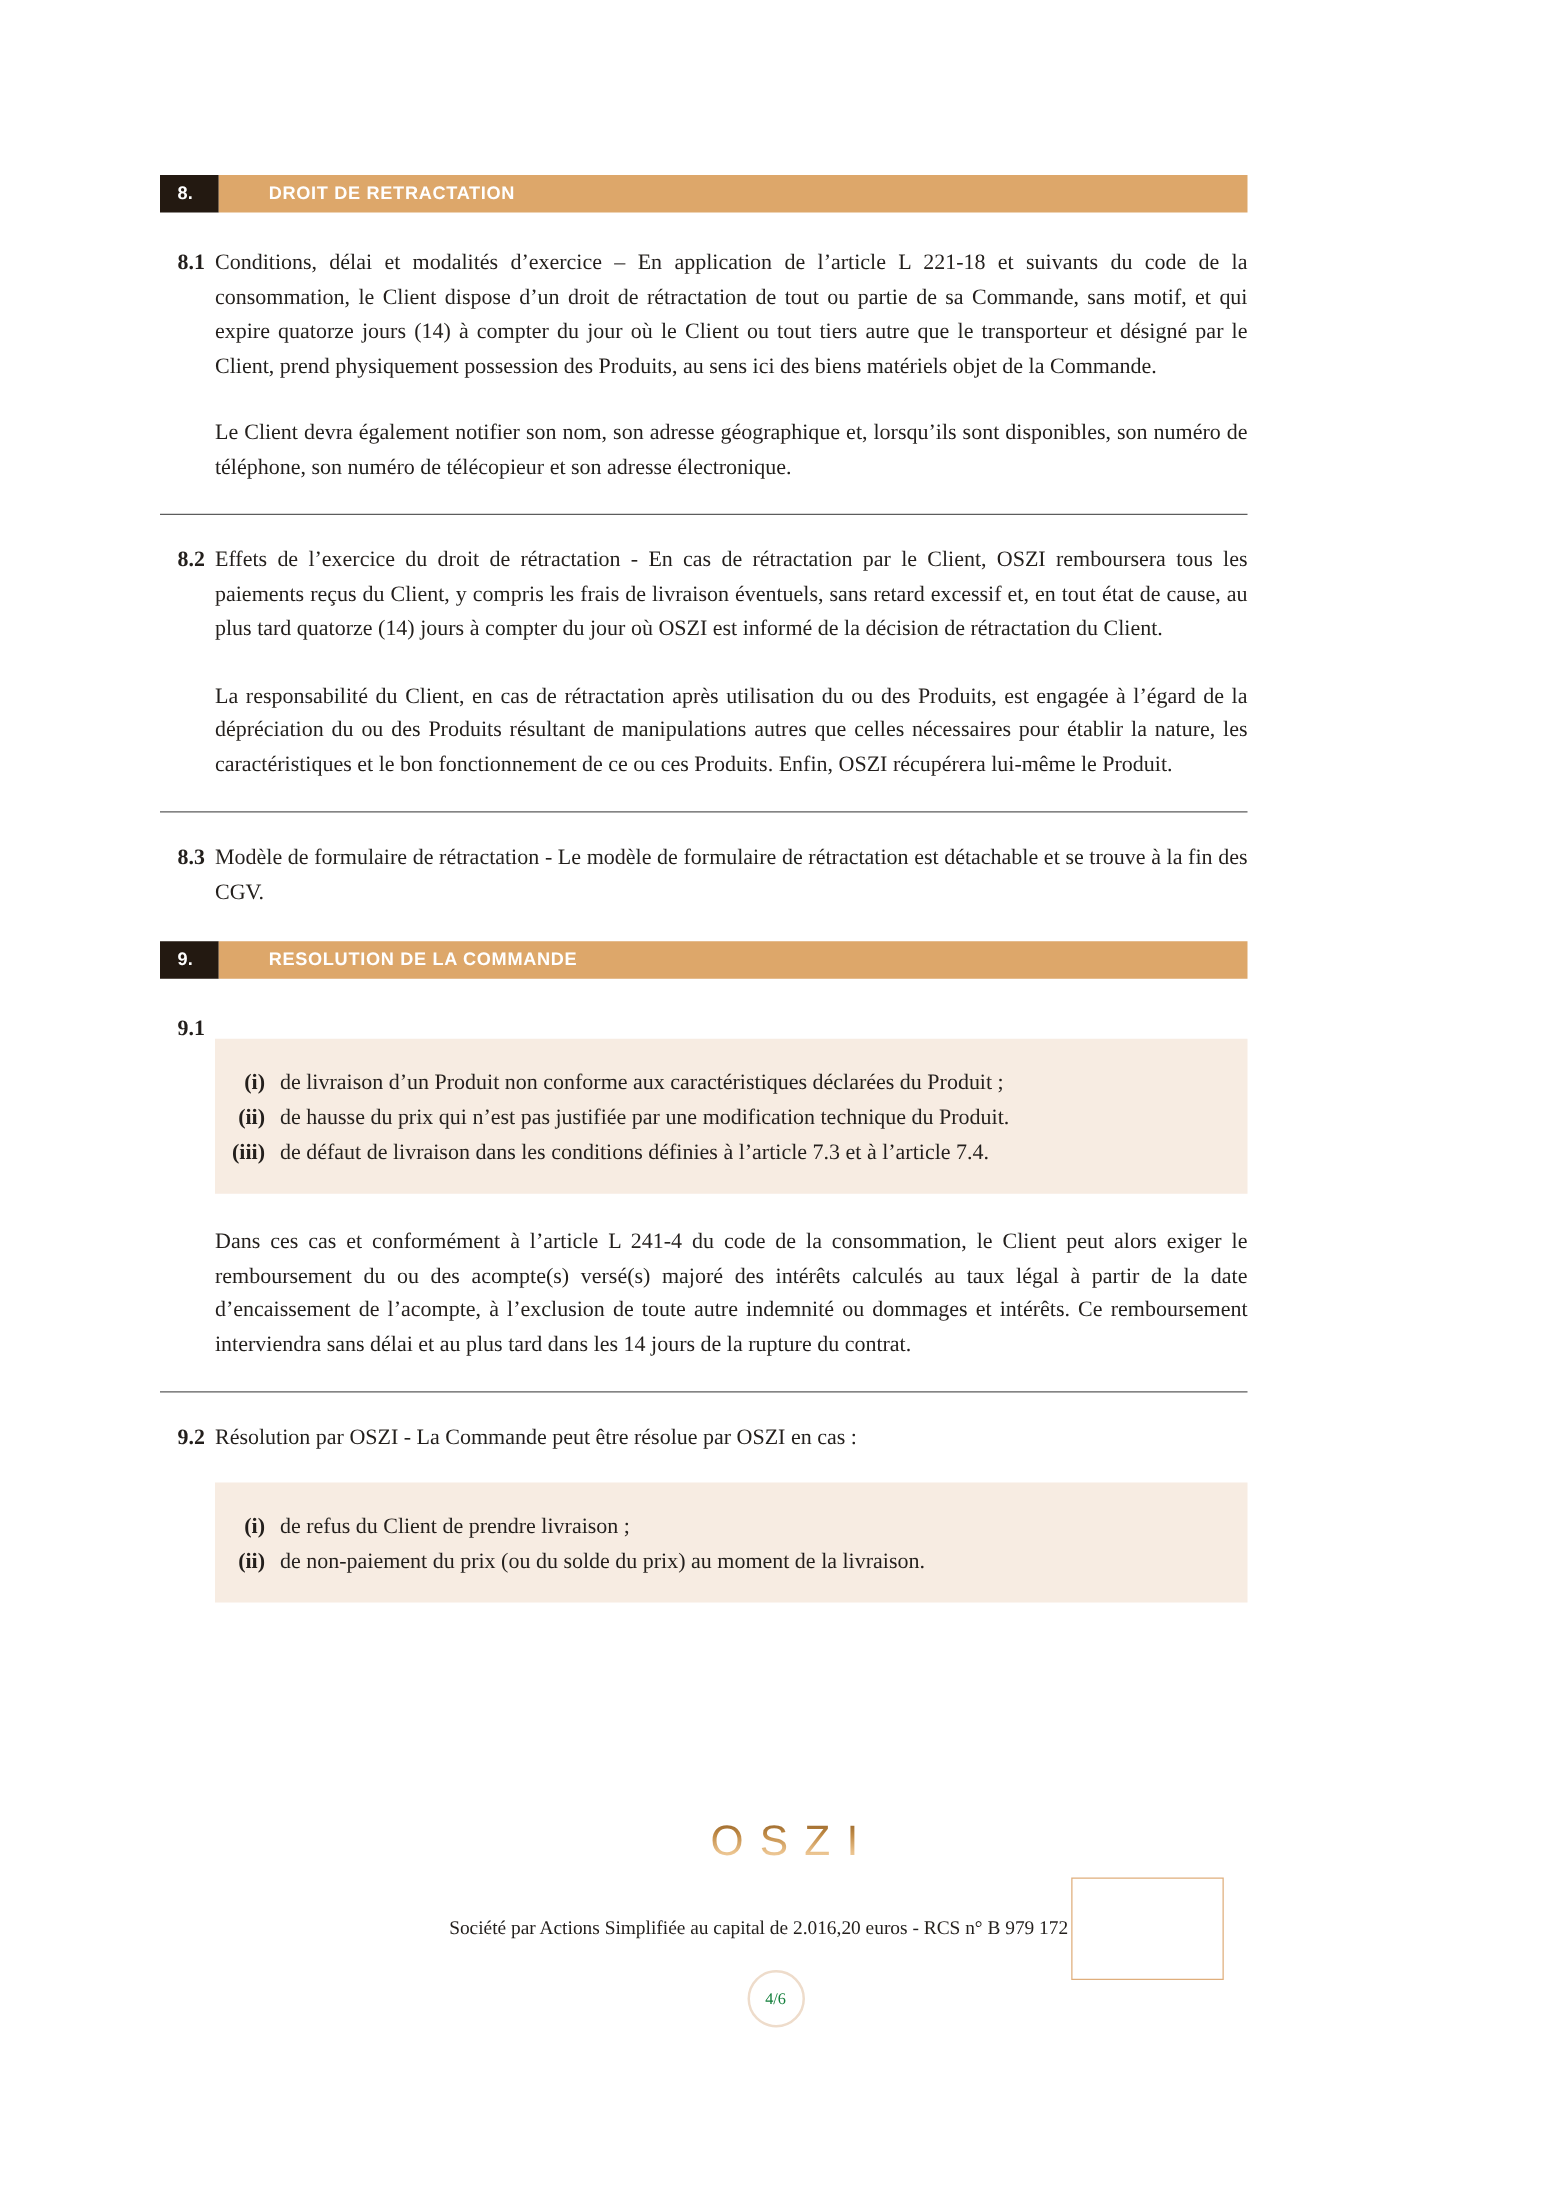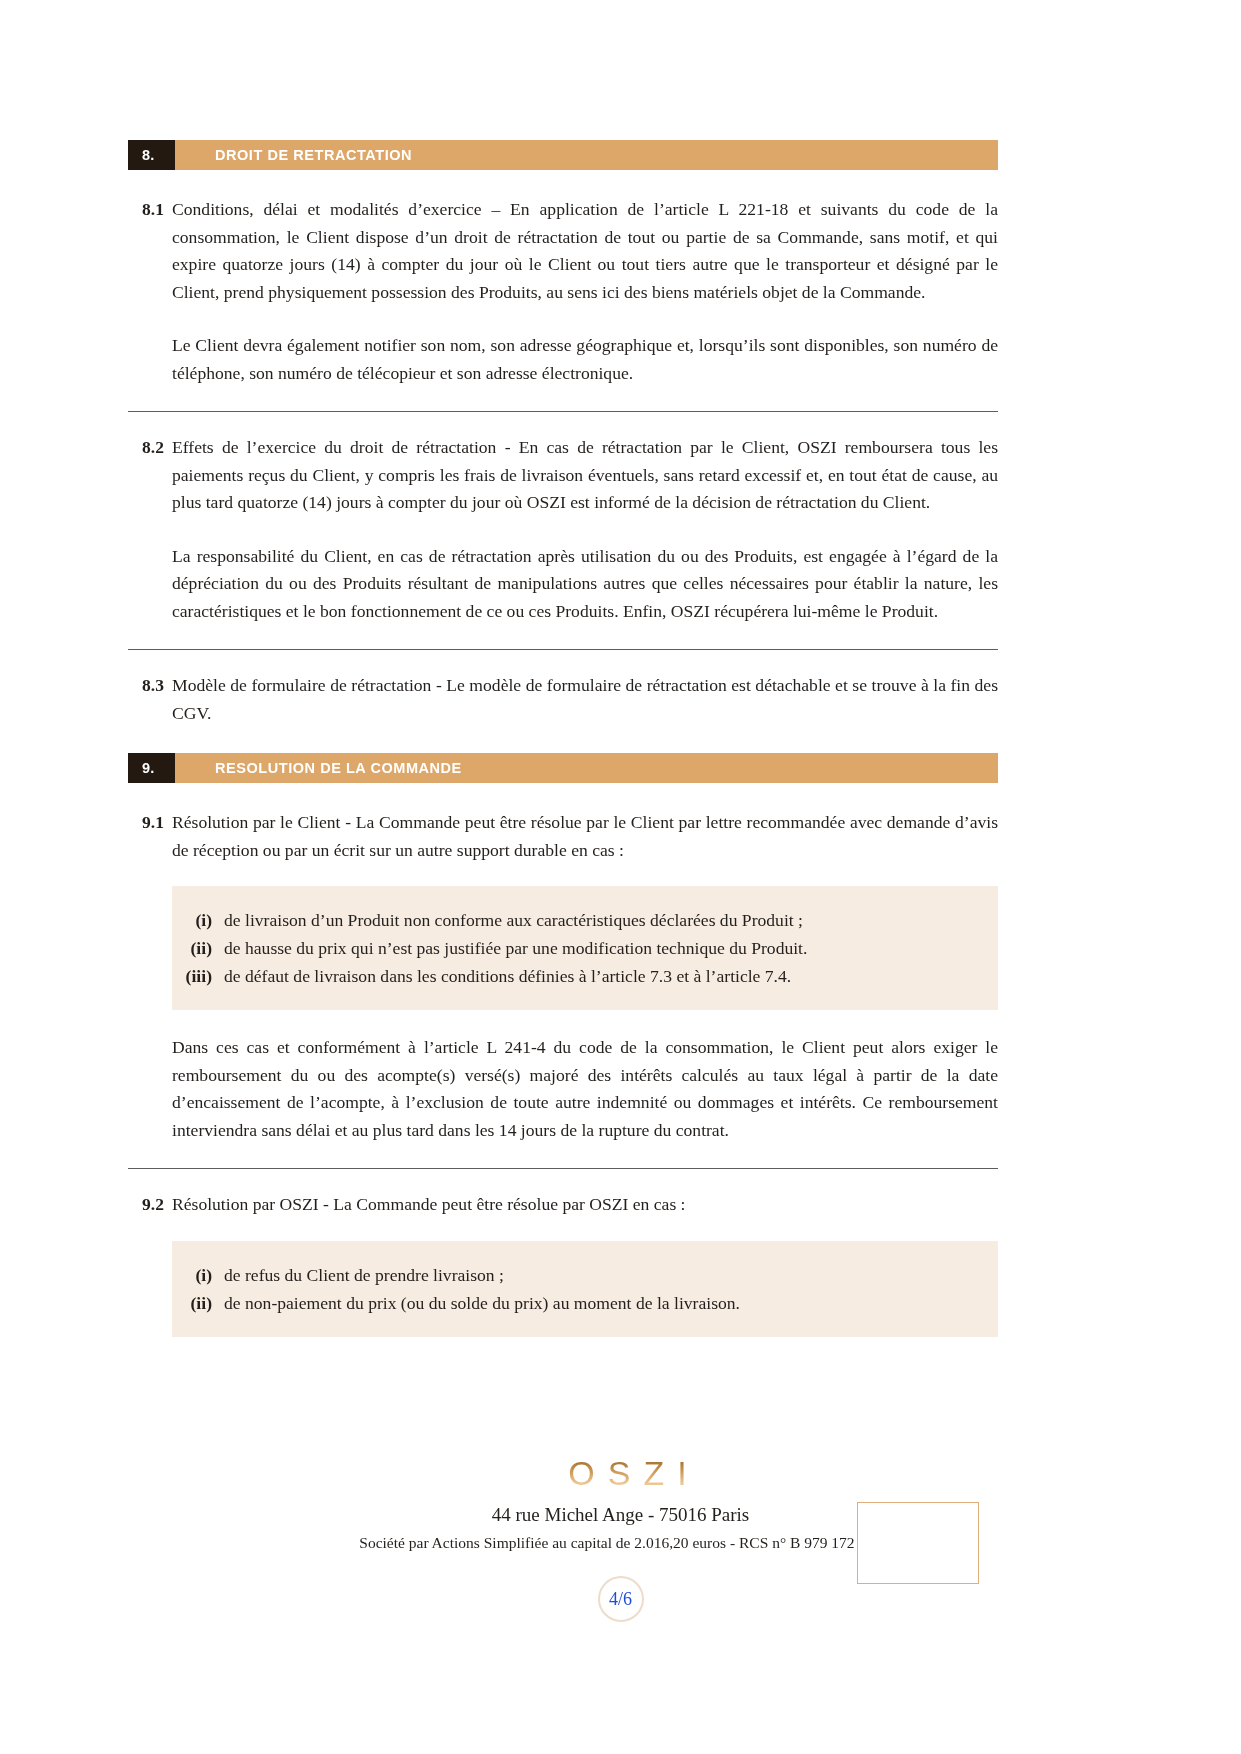--- a/index.html
+++ b/index.html
@@ -174,22 +174,22 @@
     top: 152px;
     left: 50%;
     transform: translateX(-50%);
     width: 46px;
     height: 46px;
     border-radius: 50%;
     border: 2.5px solid #eedccb;
     display: flex;
     align-items: center;
     justify-content: center;
-    font-size: 18px;
-    color: #1d4ed8;
+    font-size: 13px;
+    color: #15803d;
     box-sizing: border-box;
   }
   .corner-box {
     position: absolute;
     left: 857px;
     top: 78px;
     width: 122px;
     height: 82px;
     border: 1.5px solid #dfae7c;
     background: #ffffff;
@@ -236,21 +236,20 @@
     </div>
 
     <div class="section-banner" style="margin-top:26px;">
       <div class="num-box">9.</div>
       <div class="title-box">RESOLUTION DE LA COMMANDE</div>
     </div>
 
     <div class="article">
       <div class="art-num">9.1</div>
       <div class="art-body">
-        <p class="para"><b>Résolution par le Client</b> <span>- La Commande peut être résolue par le Client par lettre recommandée avec demande d’avis de réception ou par un écrit sur un autre support durable en cas :</span></p>
 
         <div class="callout">
           <div class="item">
             <span class="rn">(i)</span>
             <span class="itxt">de livraison d’un Produit non conforme aux caractéristiques déclarées du Produit ;</span>
           </div>
           <div class="item">
             <span class="rn">(ii)</span>
             <span class="itxt">de hausse du prix qui n’est pas justifiée par une modification technique du Produit.</span>
           </div>
@@ -281,19 +280,18 @@
             <span class="itxt">de non-paiement du prix (ou du solde du prix) au moment de la livraison.</span>
           </div>
         </div>
       </div>
     </div>
 
   </div>
 
   <div class="footer">
     <div class="logo">OSZI</div>
-    <div class="addr">44 rue Michel Ange - 75016 Paris</div>
     <div class="legal">Société par Actions Simplifiée au capital de 2.016,20 euros - RCS n° B 979 172 921</div>
     <div class="page-circle">4/6</div>
     <div class="corner-box"></div>
   </div>
 
 </div>
 
 </body></html>

